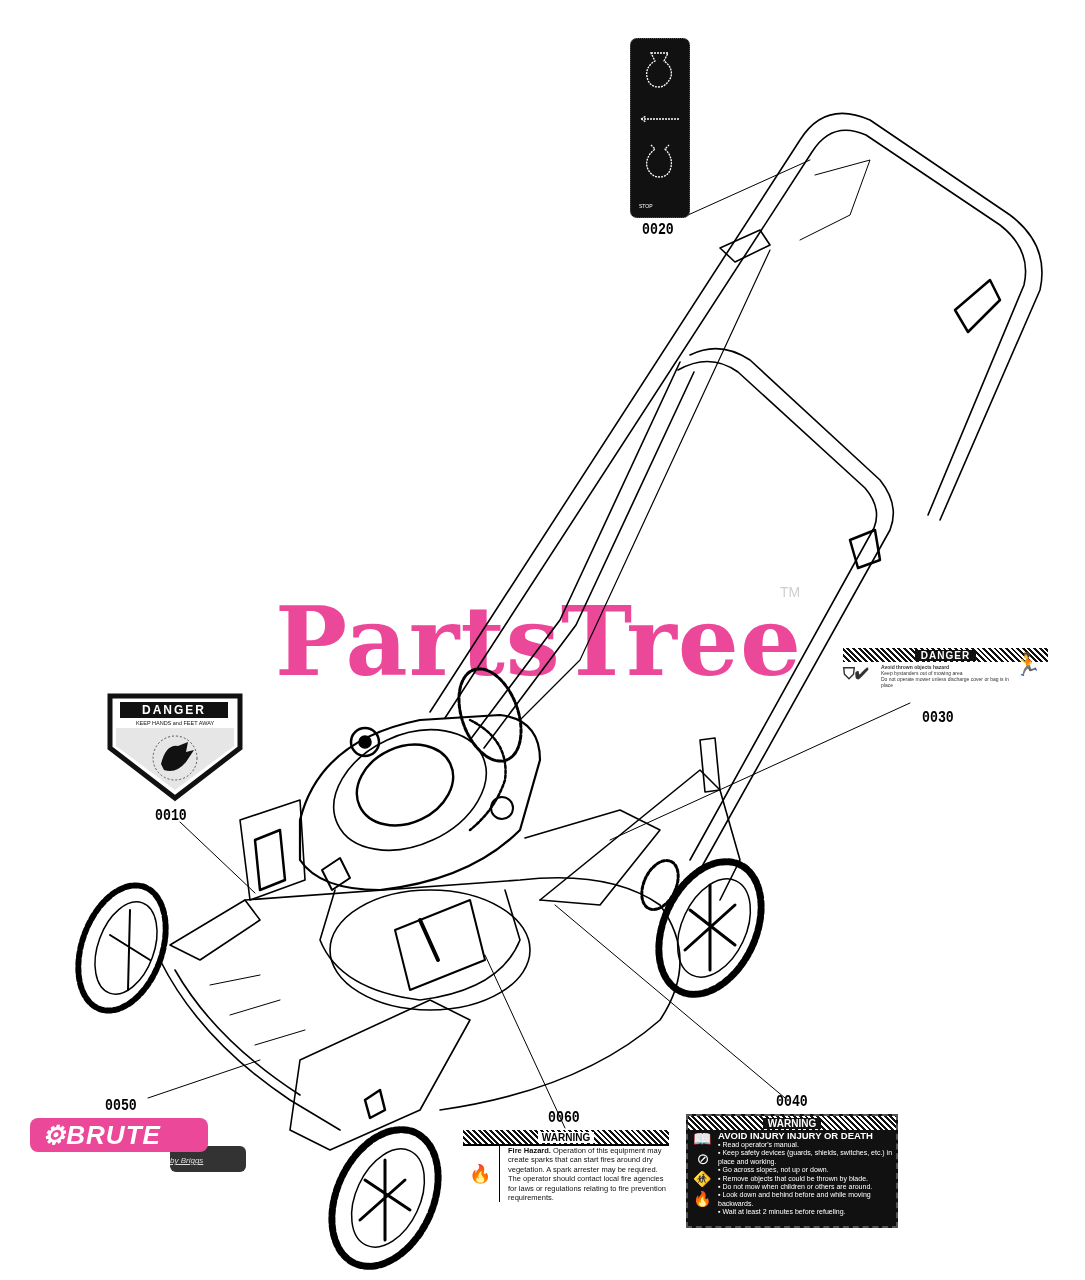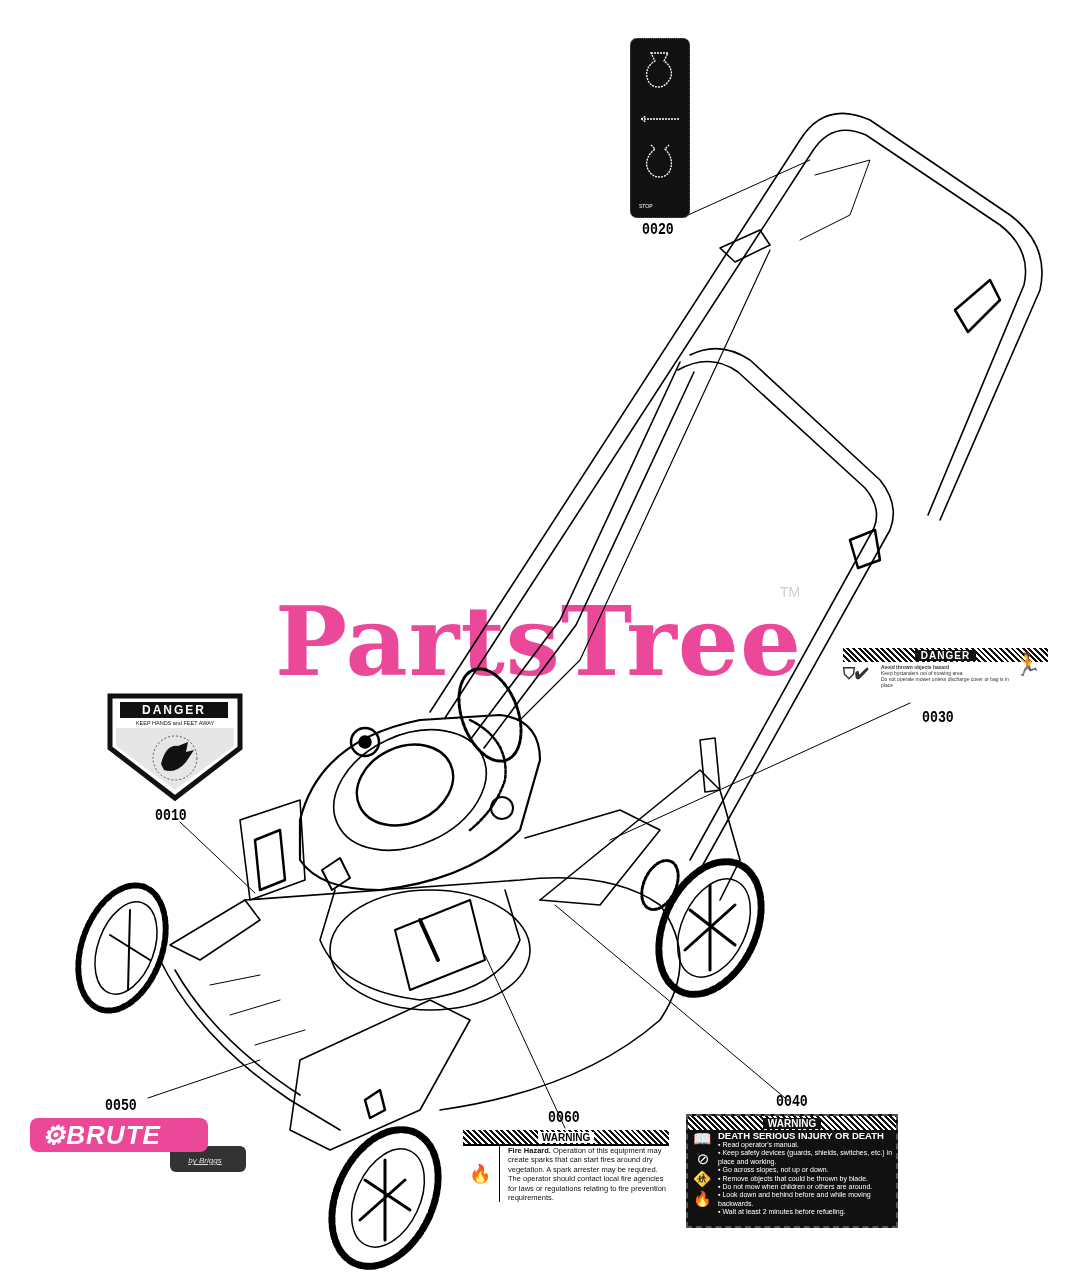--- a/index.html
+++ b/index.html
@@ -33,21 +33,21 @@
   .d40 .icons{width:30px;display:flex;flex-direction:column;align-items:center;gap:2px;font-size:15px;}
   .d40 .txt{font-size:7px;line-height:8.4px;width:176px;}
   .d40 .head{font-size:9.5px;font-weight:bold;line-height:11px;}
   
   .d10{left:106px;top:692px;width:138px;height:110px;}
   .d10 .title{position:absolute;left:14px;top:10px;width:108px;height:16px;background:#111;color:#fff;font-weight:bold;font-size:12px;text-align:center;line-height:16px;letter-spacing:2px;}
   .d10 .sub{position:absolute;left:8px;top:28px;width:122px;font-size:5.5px;text-align:center;color:#111;}
   
   .d50{left:30px;top:1118px;width:210px;height:56px;}
   .d50 .logo{position:absolute;left:0;top:0;width:178px;height:34px;background:#ec4899;border-radius:8px;color:#fff;font-weight:bold;font-size:26px;line-height:34px;text-indent:12px;font-style:italic;letter-spacing:1px;}
-  .d50 .tag{position:absolute;left:140px;top:28px;width:70px;height:26px;background:#333;border-radius:6px;color:#ddd;font-size:8px;text-align:center;padding-right:6px;line-height:30px;font-style:italic;text-decoration:underline;}
+  .d50 .tag{position:absolute;left:140px;top:28px;width:70px;height:26px;background:#333;border-radius:6px;color:#ddd;font-size:8px;text-align:left;padding-right:6px;line-height:30px;font-style:italic;text-decoration:underline;}
 </style>
 </head>
 <body>
 
 <div class="watermark">PartsTree</div>
 <div class="tm">TM</div>
 
 <svg class="art" width="1085" height="1280" viewBox="0 0 1085 1280" fill="none" stroke="#000" stroke-width="1.6" stroke-linejoin="round" stroke-linecap="round">
 
   <g>
@@ -202,21 +202,21 @@
       <span>WARNING</span>
     </div>
   <div class="row">
     <div class="icons">
       <span>📖</span>
       <span>⊘</span>
       <span>🚸</span>
       <span>🔥</span>
     </div>
     <div class="txt">
-      <div class="head">DEATH SERIOUS INJURY OR DEATH</div>
+      <div class="head">AVOID INJURY INJURY OR DEATH</div>
       <div>▪ <span>Read operator's manual.</span></div>
       <div>▪ <span>Keep safety devices (guards, shields, switches, etc.) in place and working.</span></div>
       <div>▪ <span>Go across slopes, not up or down.</span></div>
       <div>▪ <span>Remove objects that could be thrown by blade.</span></div>
       <div>▪ <span>Do not mow when children or others are around.</span></div>
       <div>▪ <span>Look down and behind before and while moving backwards.</span></div>
       <div>▪ <span>Wait at least 2 minutes before refueling.</span></div>
     </div>
   </div>
 </div>

